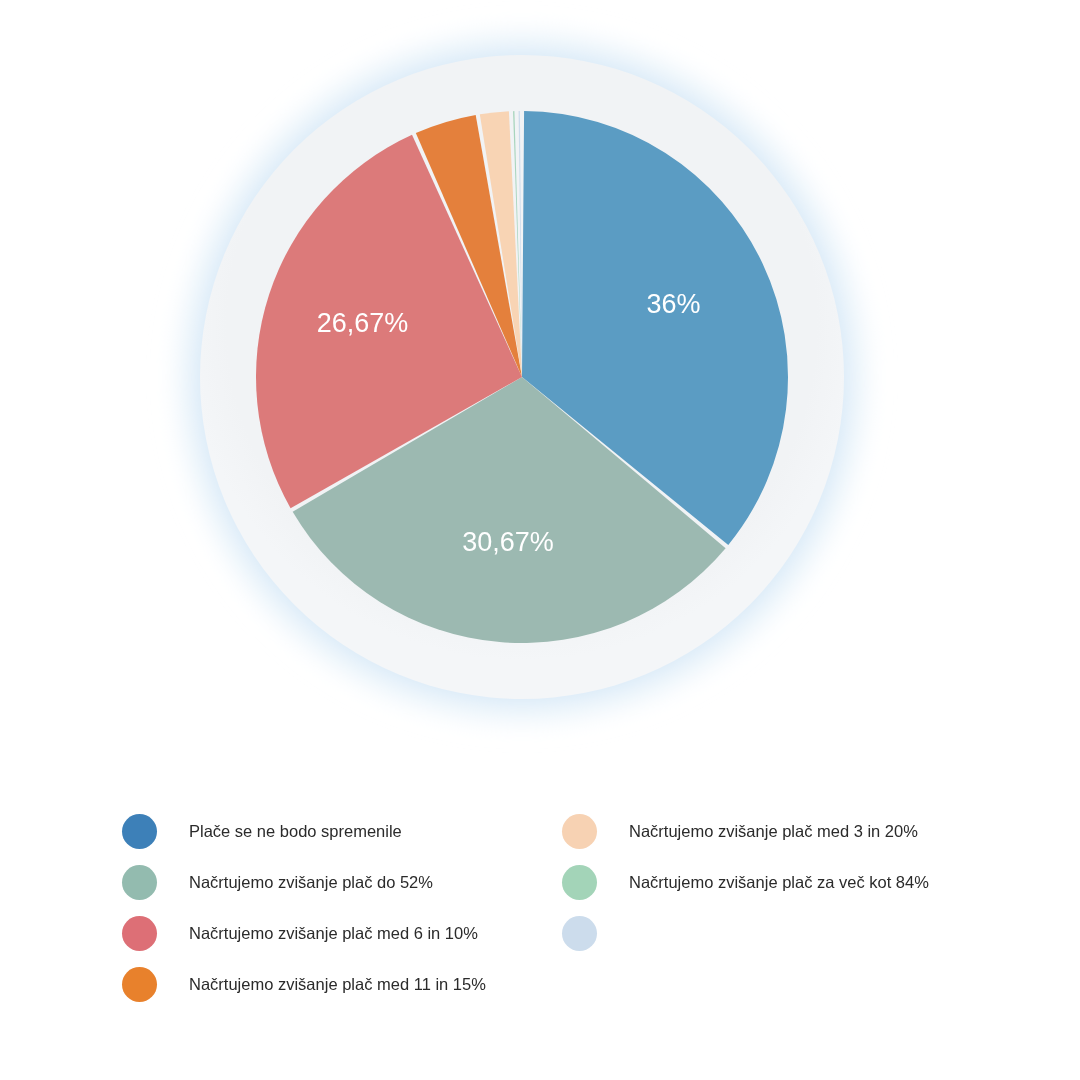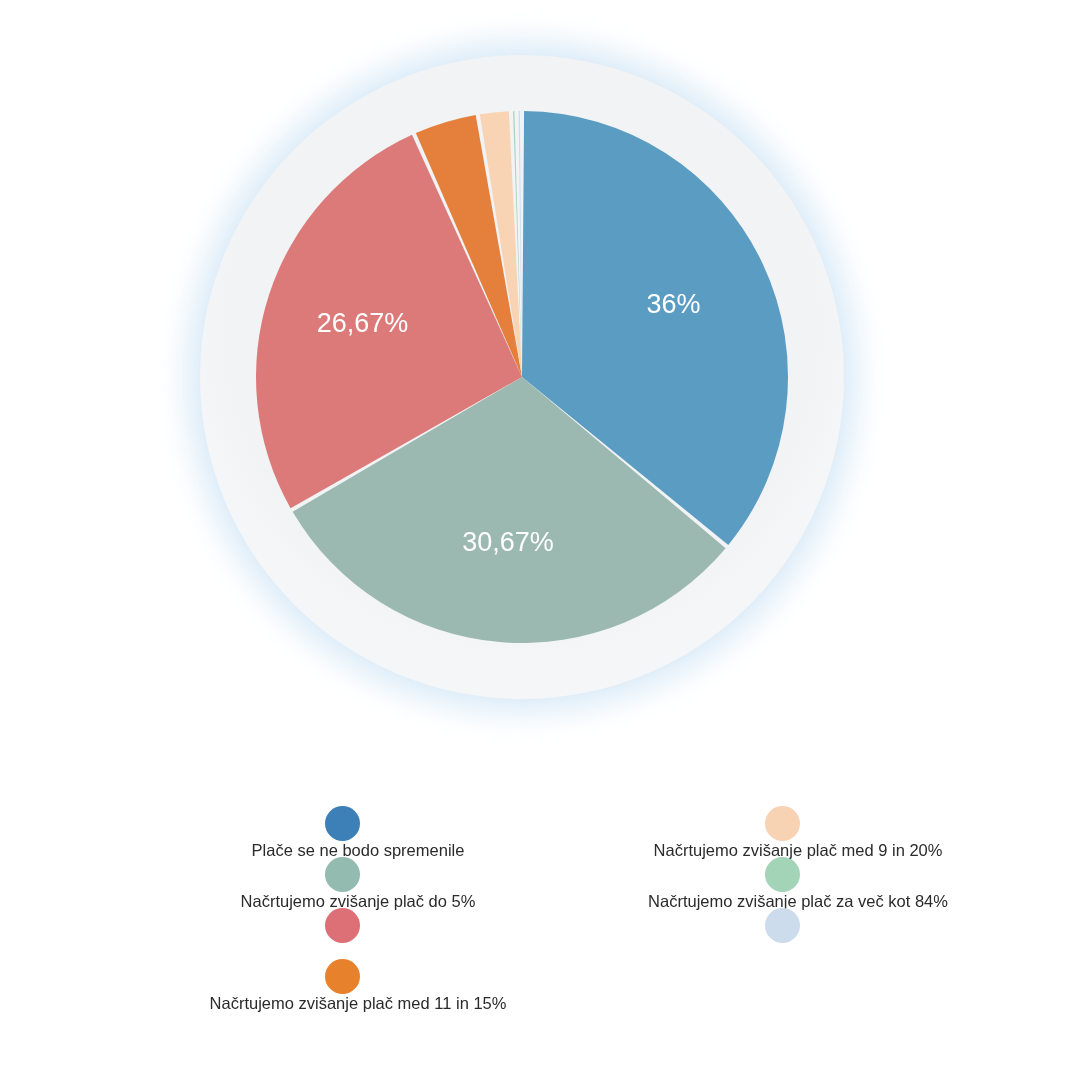--- a/index.html
+++ b/index.html
@@ -60,21 +60,21 @@
   }
   .legend-col {
     display: flex;
     flex-direction: column;
   }
   .legend-col.left  { width: 440px; }
   .legend-col.right { width: 440px; }
 
   .legend-item {
     display: flex;
-    flex-direction: column;
+    flex-direction: row;
     align-items: center;
     height: 51px;
     margin-bottom: 0px;
   }
   .legend-swatch {
     width: 35px;
     height: 35px;
     border-radius: 50%;
     flex: 0 0 auto;
   }
@@ -139,35 +139,36 @@
   </div>
 
   <div class="legend">
     <div class="legend-col left">
       <div class="legend-item">
         <span class="legend-swatch" style="background: rgb(61, 128, 184);"></span>
         <span class="legend-label">Plače se ne bodo spremenile</span>
       </div>
       <div class="legend-item">
         <span class="legend-swatch" style="background: rgb(147, 187, 175);"></span>
-        <span class="legend-label">Načrtujemo zvišanje plač do 5%</span>
+        <span class="legend-label">Načrtujemo zvišanje plač do 52%</span>
       </div>
       <div class="legend-item">
         <span class="legend-swatch" style="background: rgb(221, 111, 118);"></span>
+        <span class="legend-label">Načrtujemo zvišanje plač med 6 in 10%</span>
       </div>
       <div class="legend-item">
         <span class="legend-swatch" style="background: rgb(232, 129, 44);"></span>
         <span class="legend-label">Načrtujemo zvišanje plač med 11 in 15%</span>
       </div>
     </div>
 
     <div class="legend-col right">
       <div class="legend-item">
         <span class="legend-swatch" style="background: rgb(247, 210, 179);"></span>
-        <span class="legend-label">Načrtujemo zvišanje plač med 9 in 20%</span>
+        <span class="legend-label">Načrtujemo zvišanje plač med 3 in 20%</span>
       </div>
       <div class="legend-item">
         <span class="legend-swatch" style="background: rgb(163, 212, 184);"></span>
         <span class="legend-label">Načrtujemo zvišanje plač za več kot 84%</span>
       </div>
       <div class="legend-item">
         <span class="legend-swatch" style="background: rgb(204, 220, 236);"></span>
       </div>
     </div>
   </div>

